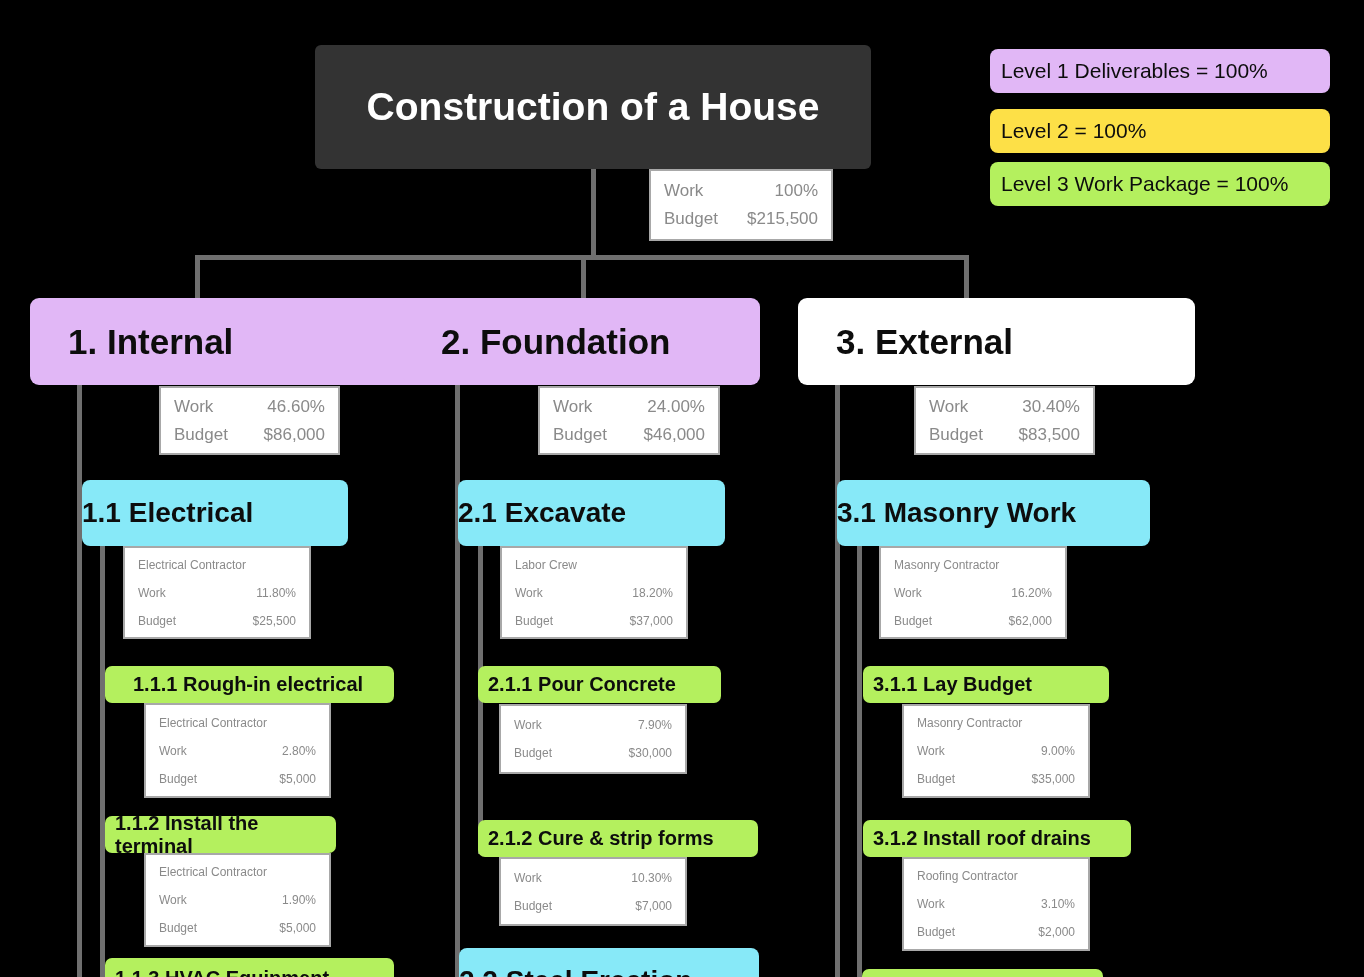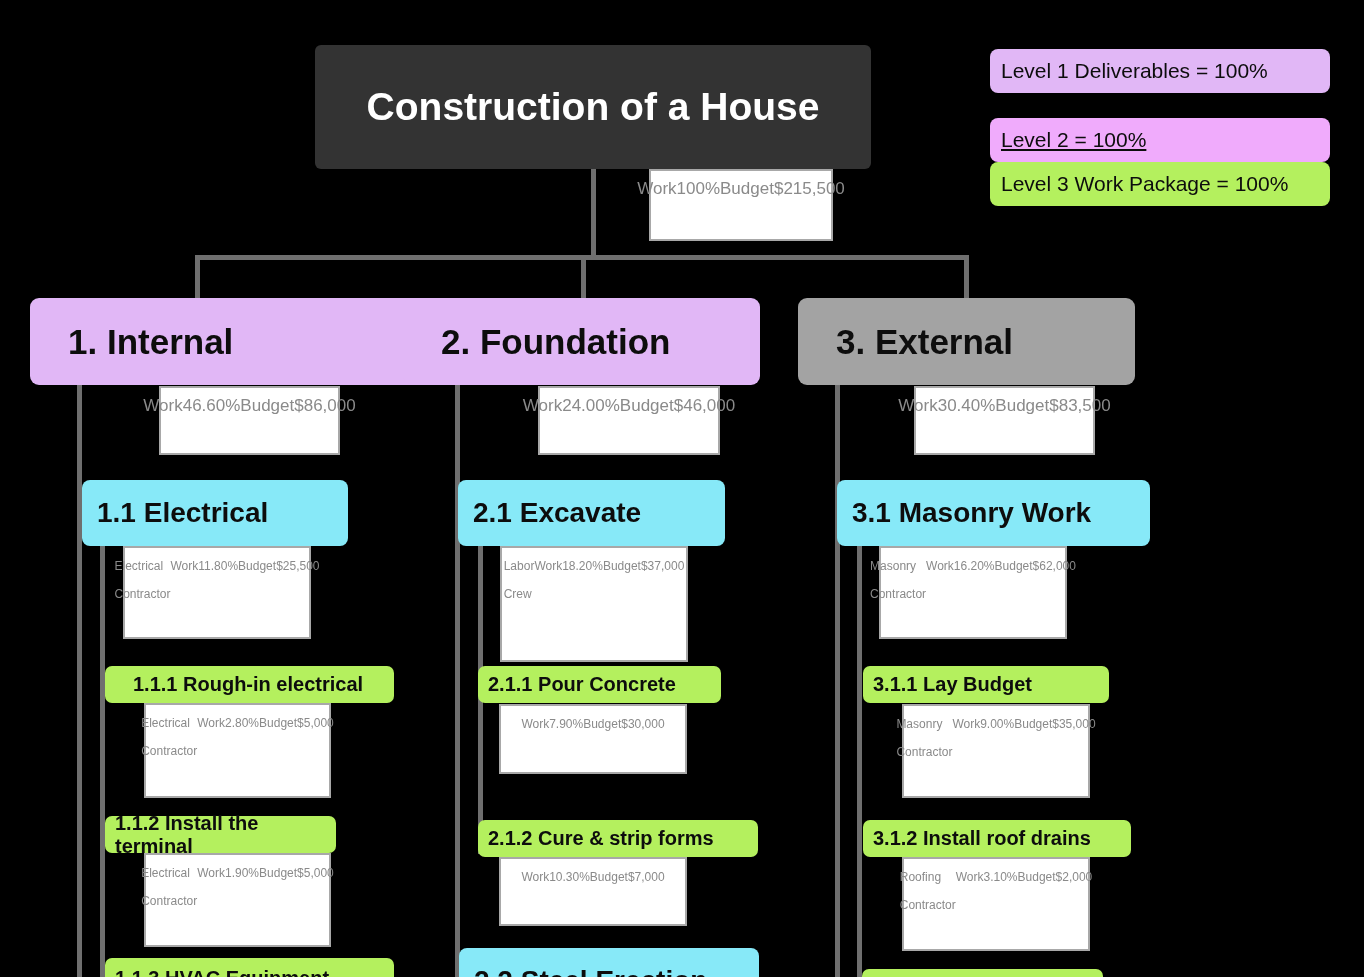--- a/index.html
+++ b/index.html
@@ -6,30 +6,30 @@
   #canvas{
     position:relative;width:1364px;height:977px;overflow:hidden;
     font-family:"Liberation Sans","DejaVu Sans",sans-serif;
   }
   .line{position:absolute;}
   .node{
     position:absolute;display:flex;align-items:center;
     color:#0d0d0d;font-weight:bold;box-sizing:border-box;
   }
   .l1{height:87px;border-radius:9px;font-size:35px;padding-left:38px;}
-  .l2{height:66px;border-radius:8px;font-size:28px;padding-left:15px;}
+  .l2{height:66px;border-radius:8px;font-size:28px;padding-left:0;}
   .l3{height:37px;border-radius:7px;font-size:20px;padding-left:10px;}
   .rootbox{
     position:absolute;left:315px;top:45px;width:556px;height:124px;
     border-radius:6px;display:flex;align-items:center;justify-content:center;
   }
   .rootbox .t{color:#ffffff;font-weight:bold;font-size:39px;}
   .stats{
     position:absolute;background:#ffffff;border:2px solid #a8a8a8;
-    box-sizing:border-box;display:flex;flex-direction:row;justify-content:center;
+    box-sizing:border-box;display:flex;flex-direction:column;justify-content:center;
     font-size:17px;padding:4px 13px;
   }
   .stats.sm{font-size:12px;}
   .srow{display:flex;justify-content:space-between;line-height:28px;}
   .sown{line-height:28px;}
   .chip{
     position:absolute;left:990px;width:340px;height:44px;border-radius:8px;
     display:flex;align-items:center;padding-left:11px;box-sizing:border-box;
     color:#0d0d0d;font-size:21px;
   }
@@ -61,34 +61,34 @@
       </div>
     <div class="srow">
         <span>Budget</span>
         <span>$215,500</span>
       </div>
   </div>
 
   <div class="chip" style="top: 49px; background-color: rgb(225, 183, 246);">
       <span>Level 1 Deliverables = 100%</span>
     </div>
-  <div class="chip" style="top: 118px; background-color: #f0abfc; text-decoration: underline;">
+  <div class="chip" style="top: 109px; background-color: #fde047;">
       <span>Level 2 = 100%</span>
     </div>
   <div class="chip" style="top: 162px; background-color: rgb(180, 240, 94);">
       <span>Level 3 Work Package = 100%</span>
     </div>
 
   <div class="node l1" style="left: 30px; top: 298px; width: 404px; background-color: rgb(225, 183, 246);">
       <span>1. Internal</span>
     </div>
   <div class="node l1" style="left: 403px; top: 298px; width: 357px; background-color: rgb(225, 183, 246);">
       <span>2. Foundation</span>
     </div>
-  <div class="node l1" style="left: 798px; top: 298px; width: 337px; background-color: #a3a3a3;">
+  <div class="node l1" style="left: 798px; top: 298px; width: 397px; background-color: #ffffff;">
       <span>3. External</span>
     </div>
 
   <div class="stats" style="left: 159px; top: 386px; width: 181px; height: 69px; color: rgb(138, 138, 138);">
     <div class="srow">
         <span>Work</span>
         <span>46.60%</span>
       </div>
     <div class="srow">
         <span>Budget</span>
@@ -130,21 +130,21 @@
     <div class="sown">Electrical Contractor</div>
     <div class="srow">
         <span>Work</span>
         <span>11.80%</span>
       </div>
     <div class="srow">
         <span>Budget</span>
         <span>$25,500</span>
       </div>
   </div>
-  <div class="stats sm" style="left: 500px; top: 546px; width: 188px; height: 116px; color: rgb(138, 138, 138);">
+  <div class="stats sm" style="left: 500px; top: 546px; width: 188px; height: 93px; color: rgb(138, 138, 138);">
     <div class="sown">Labor Crew</div>
     <div class="srow">
         <span>Work</span>
         <span>18.20%</span>
       </div>
     <div class="srow">
         <span>Budget</span>
         <span>$37,000</span>
       </div>
   </div>

